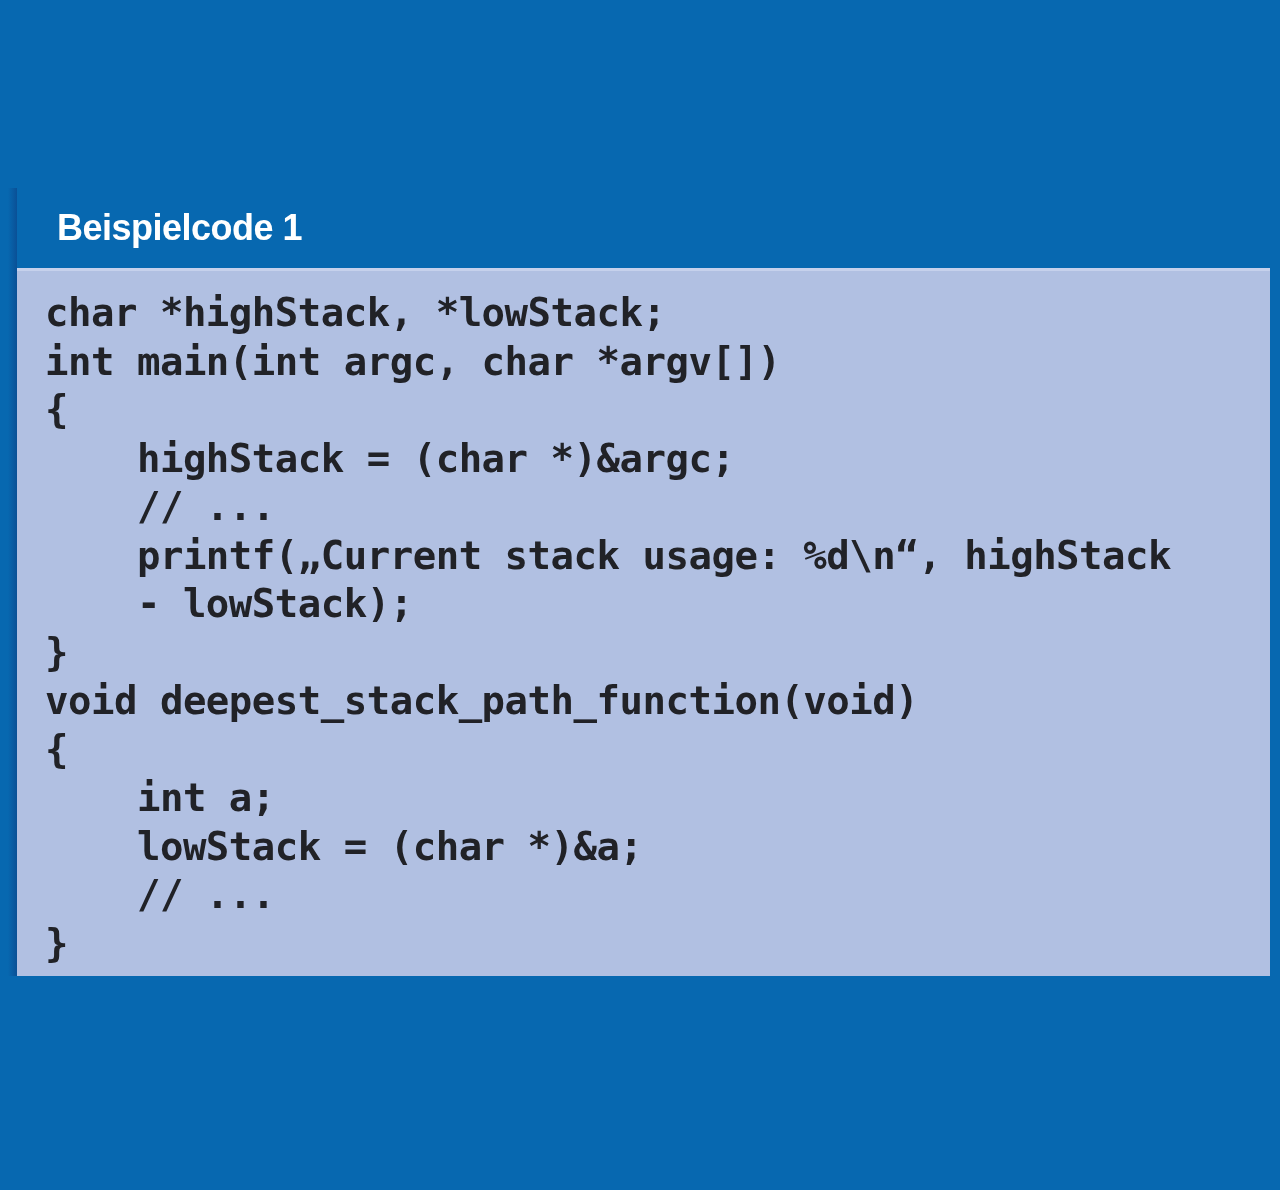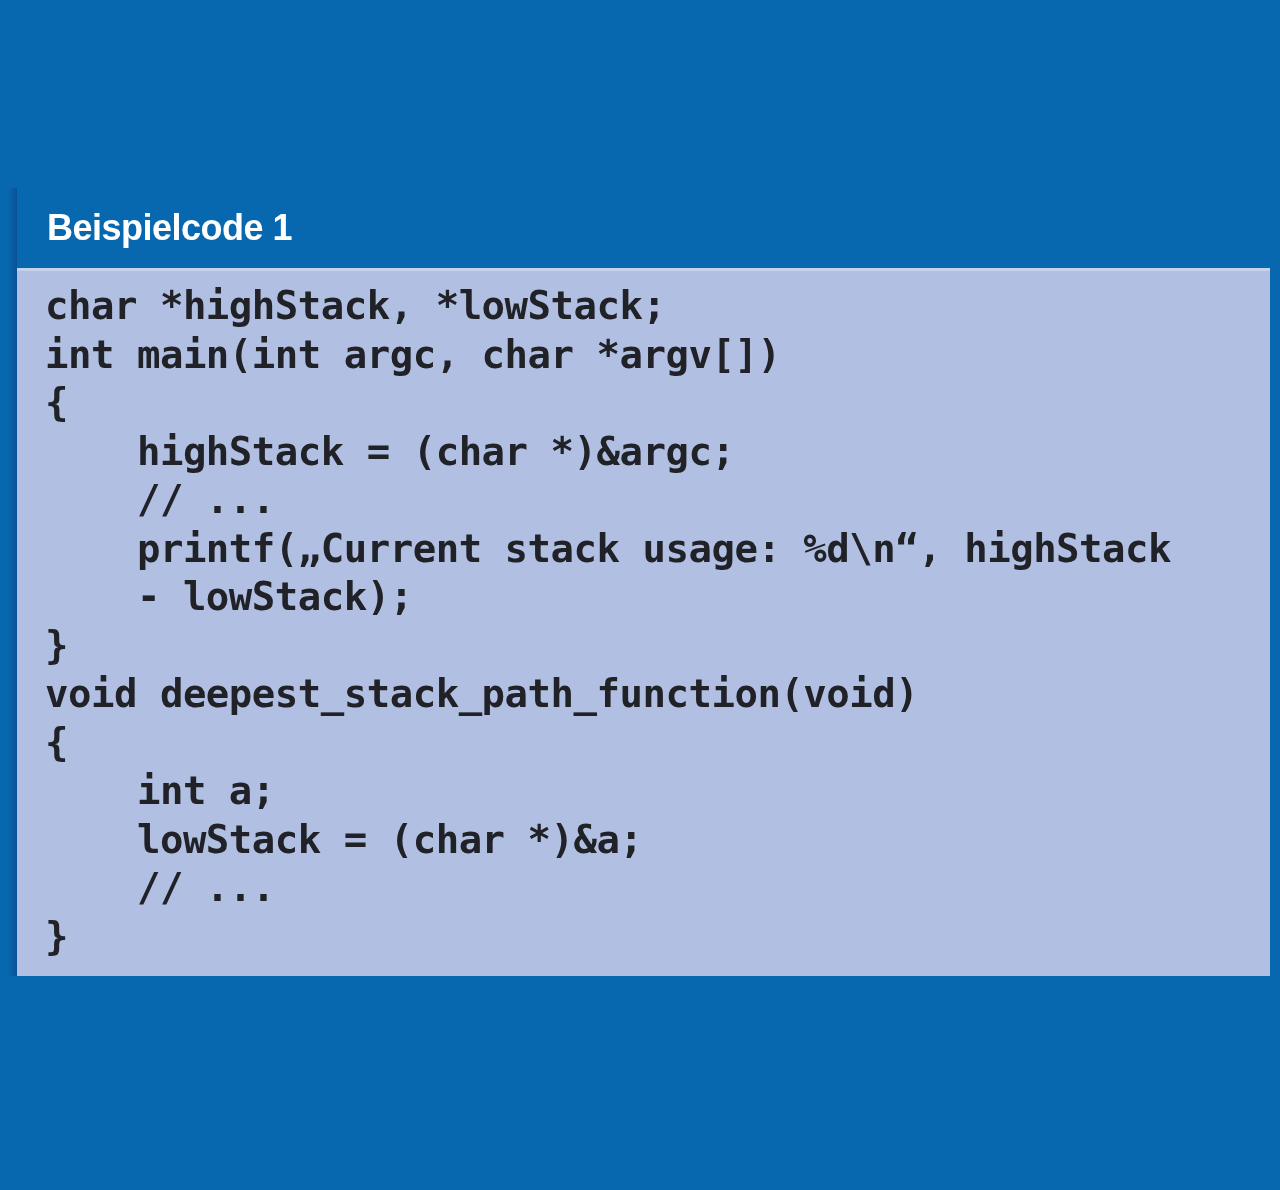--- a/index.html
+++ b/index.html
@@ -30,34 +30,34 @@
   }
   .panel-header {
     height: 80px;
     display: flex;
     align-items: center;
     padding-left: 28px;
     box-sizing: border-box;
     background: #0768b0;
   }
   .panel-title {
-    margin: 2px;
+    margin: 12px;
     color: #ffffff;
     font-family: "Liberation Sans", sans-serif;
     font-weight: bold;
     font-size: 36px;
     letter-spacing: -0.5px;
     text-align: center;
   }
   .code-box {
     height: 708px;
     box-sizing: border-box;
     background: #b1c0e2;
     border-top: 3px solid #c6d1ec;
-    padding: 11px 10px 0 28px;
+    padding: 18px 10px 0 28px;
   }
   .code {
     margin: 0;
     font-family: "DejaVu Sans Mono", "Liberation Mono", monospace;
     font-weight: bold;
     font-size: 39px;
     line-height: 48.5px;
     letter-spacing: -0.5px;
     color: #212227;
     white-space: pre;

